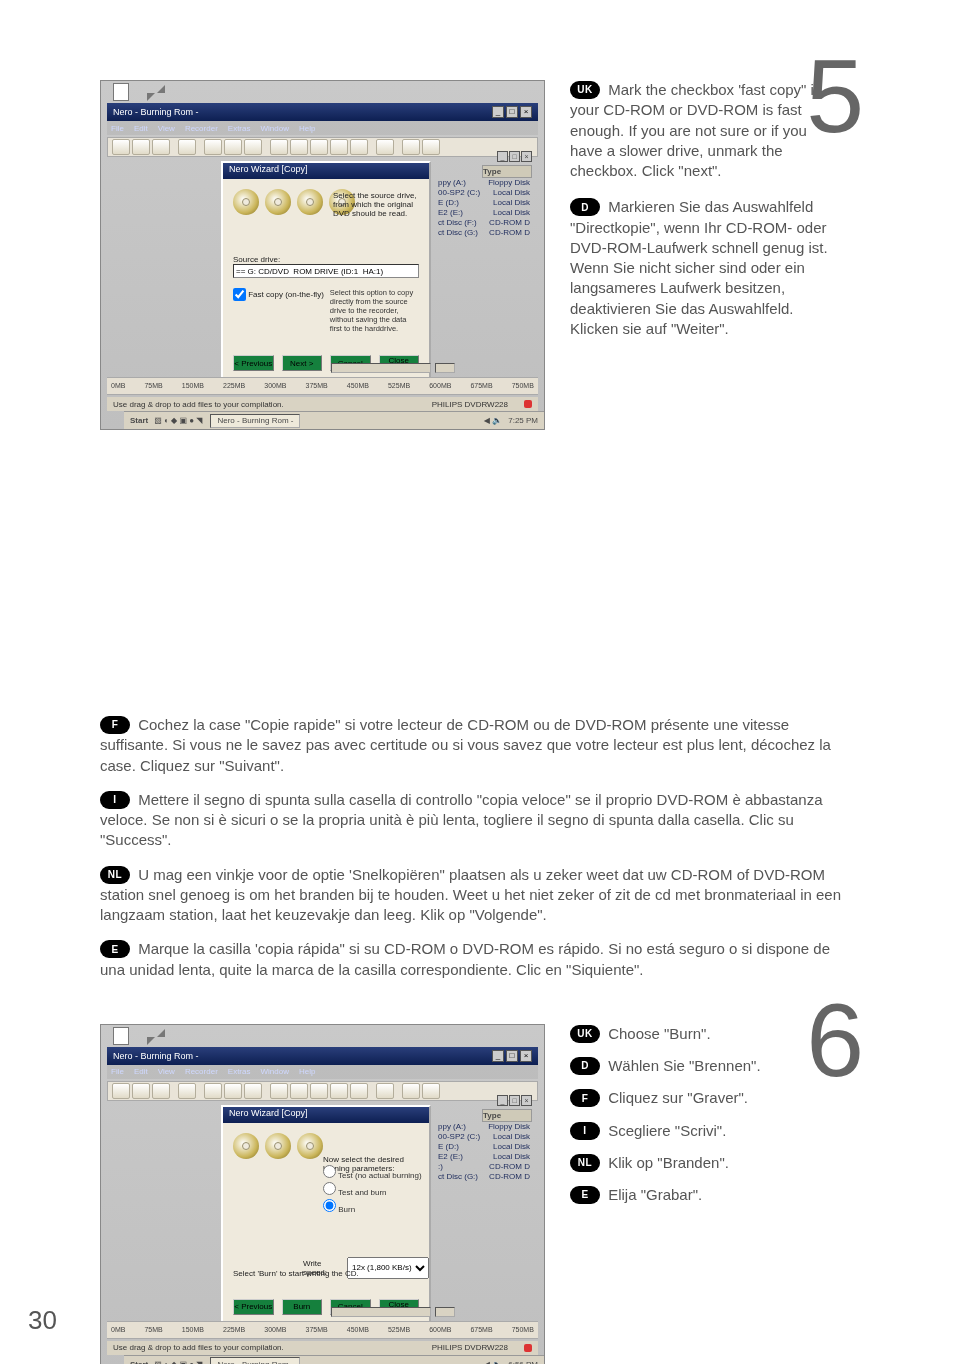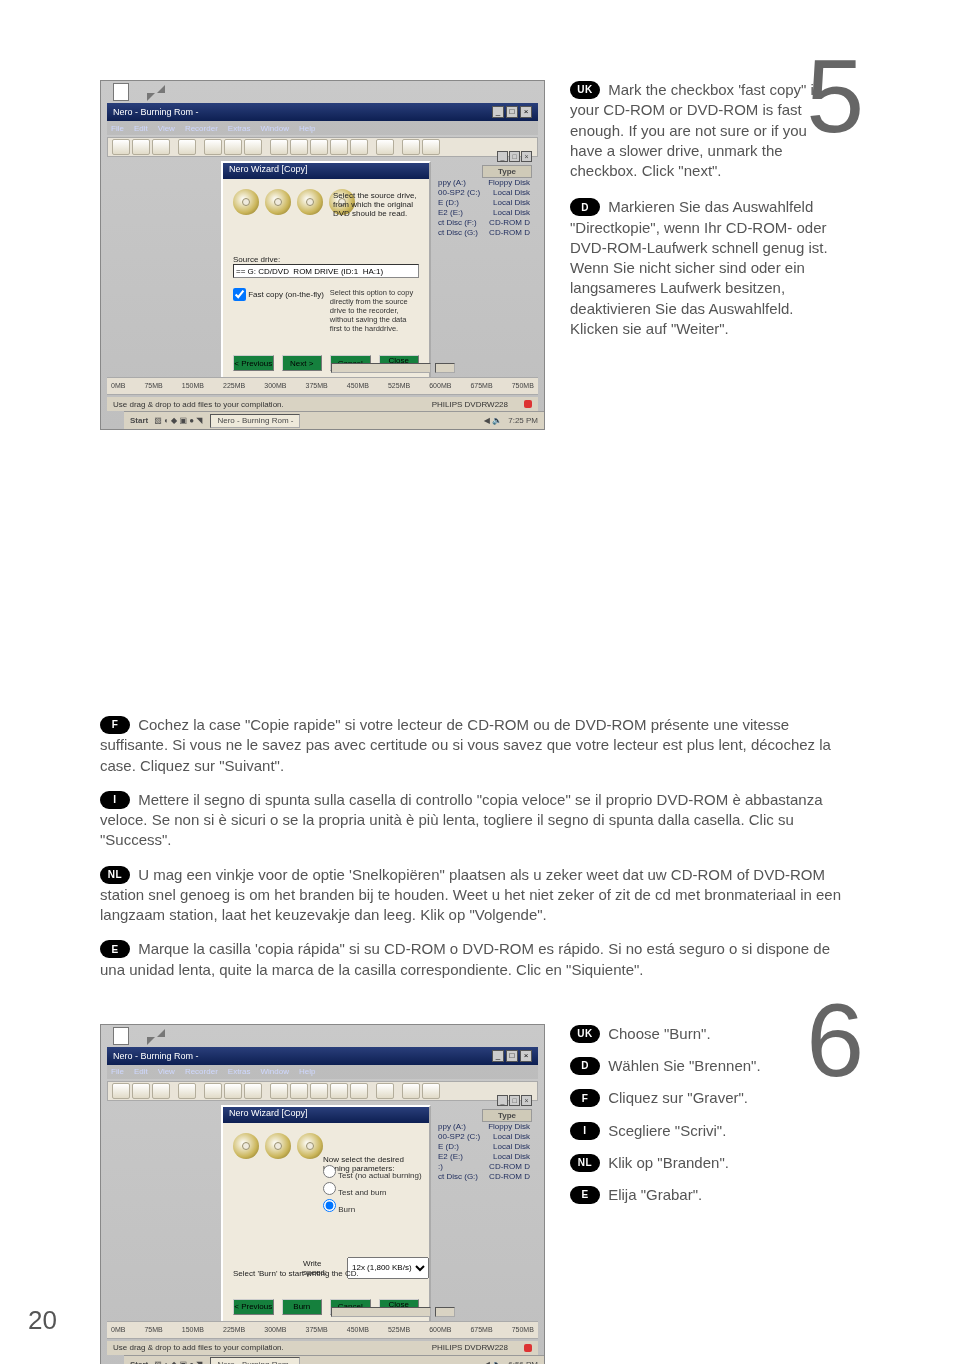--- a/index.html
+++ b/index.html
@@ -72,21 +72,21 @@
     .label { font-size: 8px; color: #222; }
     .srcdrv { margin-top: 6px; }
     .srcdrv input[type=text] { width: 100%; font-size: 8px; height: 14px; border: 1px inset #888; background: #fff; padding: 0 2px; }
     .cb-row { margin-top: 10px; display: flex; gap: 6px; }
     .hint { font-size: 7.5px; color: #333; flex: 1; line-height: 1.2; }
     .btnrow { position: absolute; bottom: 8px; left: 10px; right: 10px; display: flex; gap: 8px; }
     .btnrow button { flex: 1; height: 16px; font-size: 8px; background: #15803d; border: 1px outset #ccc; }
 
     
     .drivelist { position: absolute; right: 12px; top: 84px; width: 96px; font-size: 8px; background: rgba(255,255,255,0); }
-    .drivelist .hd { background: #cfcab8; border: 1px solid #999; text-align: center; font-weight: bold; padding: 1px 0; margin-top: 0; }
+    .drivelist .hd { background: #cfcab8; border: 1px solid #999; font-weight: bold; padding: 1px 0; margin-top: 0; }
     .drivelist .hd.small { width: 50px; margin-left: auto; }
     .drivelist .row { display: flex; justify-content: space-between; padding: 0 2px; line-height: 1.25; }
     .drivelist .c1 { color: #1c2a5b; }
     .drivelist .c2 { color: #1c2a5b; }
     .drivelist .wctl { display: flex; gap: 1px; position: absolute; right: 0; top: -14px; }
     .drivelist .wctl span { width: 11px; height: 11px; background: #ccc; border: 1px solid #555; font-size: 7px; line-height: 9px; text-align: center; }
 
     .ruler { position: absolute; bottom: 34px; left: 6px; right: 6px; height: 18px; background: #e6e0d3; border-top: 1px solid #aaa; border-bottom: 1px solid #aaa; }
     .ticks { display: flex; justify-content: space-between; font-size: 7px; color: #444; padding: 4px 4px 0; }
     .status { position: absolute; bottom: 18px; left: 6px; right: 6px; height: 14px; font-size: 8px; color: #333; background: #d9d3c3; display: flex; align-items: center; padding: 0 6px; }
@@ -432,14 +432,14 @@
     <div class="right-col">
       <p class="inst"><span class="chip">UK</span> <span>Choose "Burn".</span></p>
       <p class="inst"><span class="chip">D</span> <span>Wählen Sie "Brennen".</span></p>
       <p class="inst"><span class="chip">F</span> <span>Cliquez sur "Graver".</span></p>
       <p class="inst"><span class="chip">I</span> <span>Scegliere "Scrivi".</span></p>
       <p class="inst"><span class="chip">NL</span> <span>Klik op "Branden".</span></p>
       <p class="inst"><span class="chip">E</span> <span>Elija "Grabar".</span></p>
     </div>
   </div>
 
-  <div class="page-num">20</div>
+  <div class="page-num">30</div>
 </div>
 
 </body></html>

